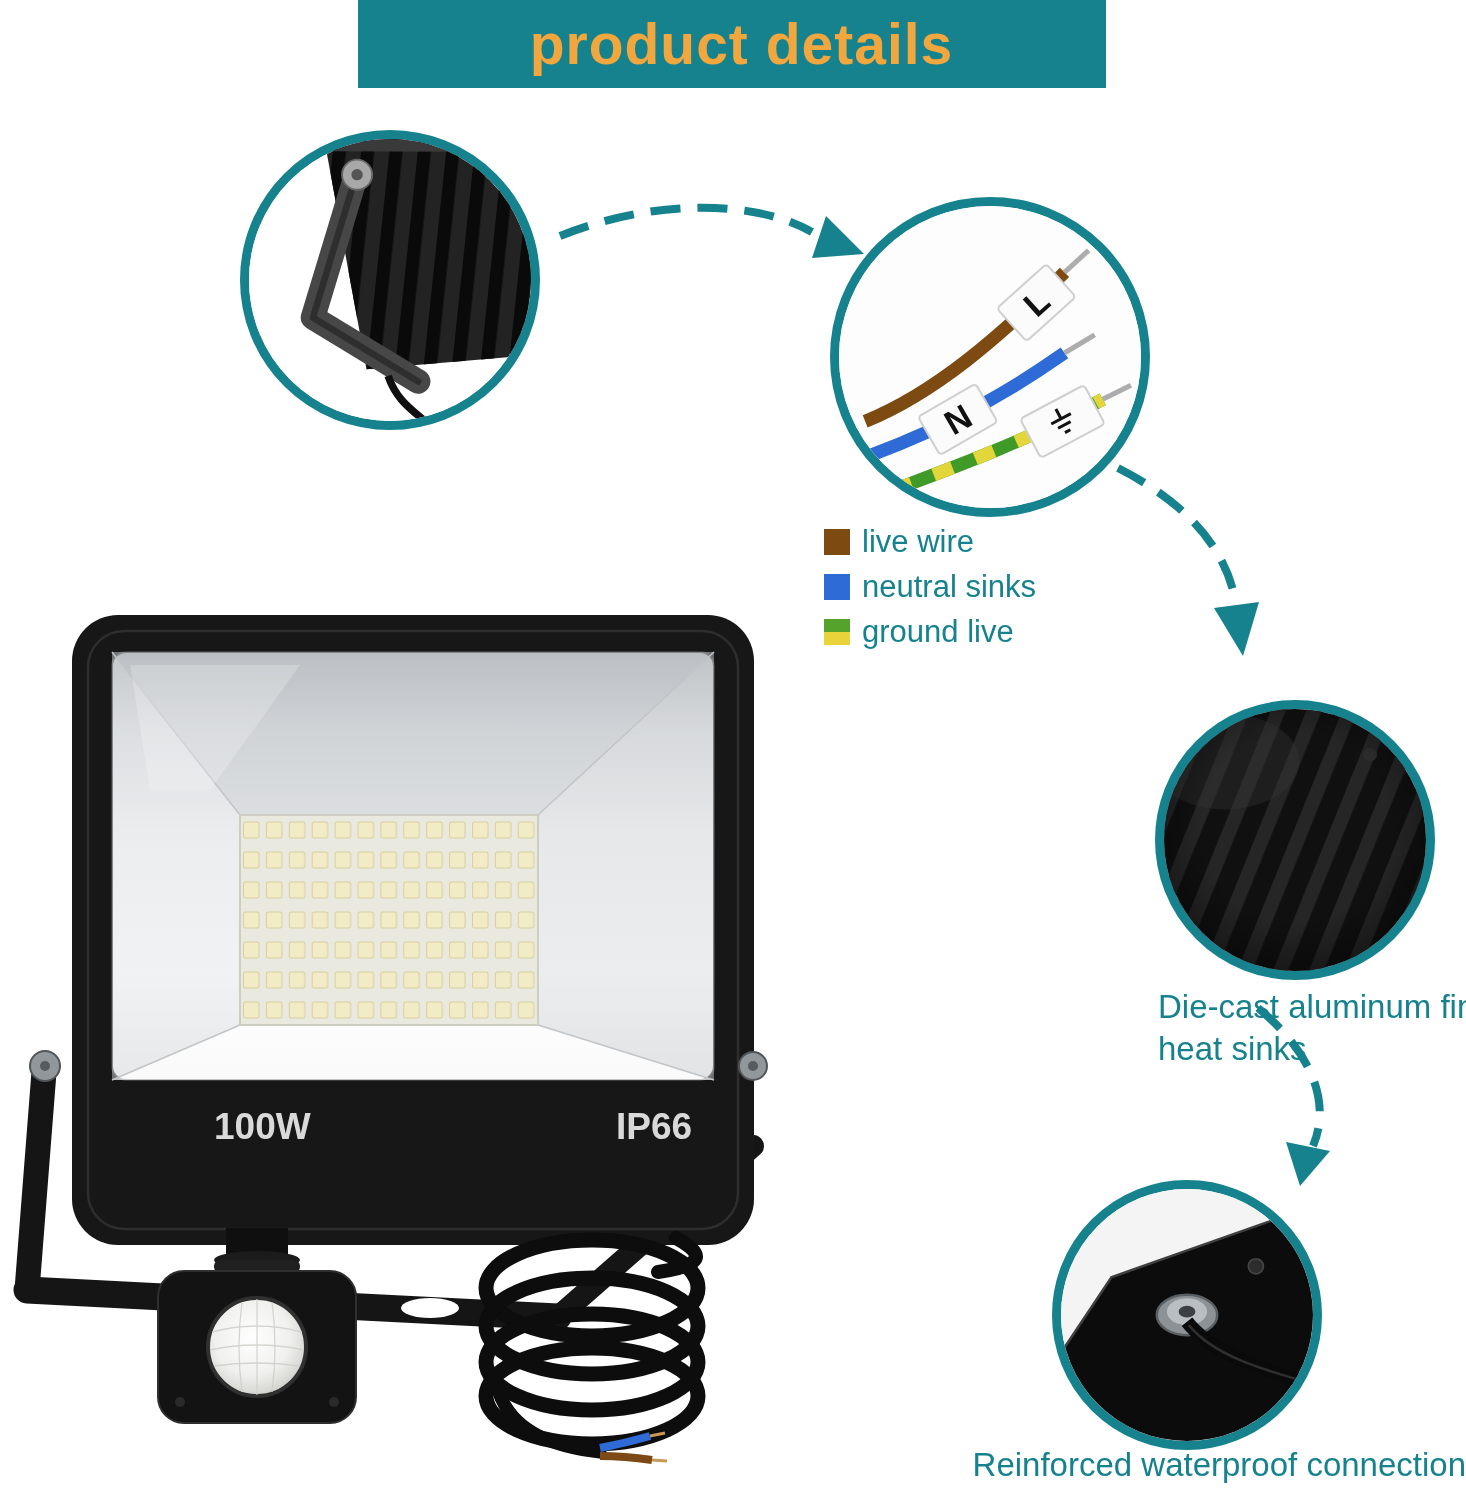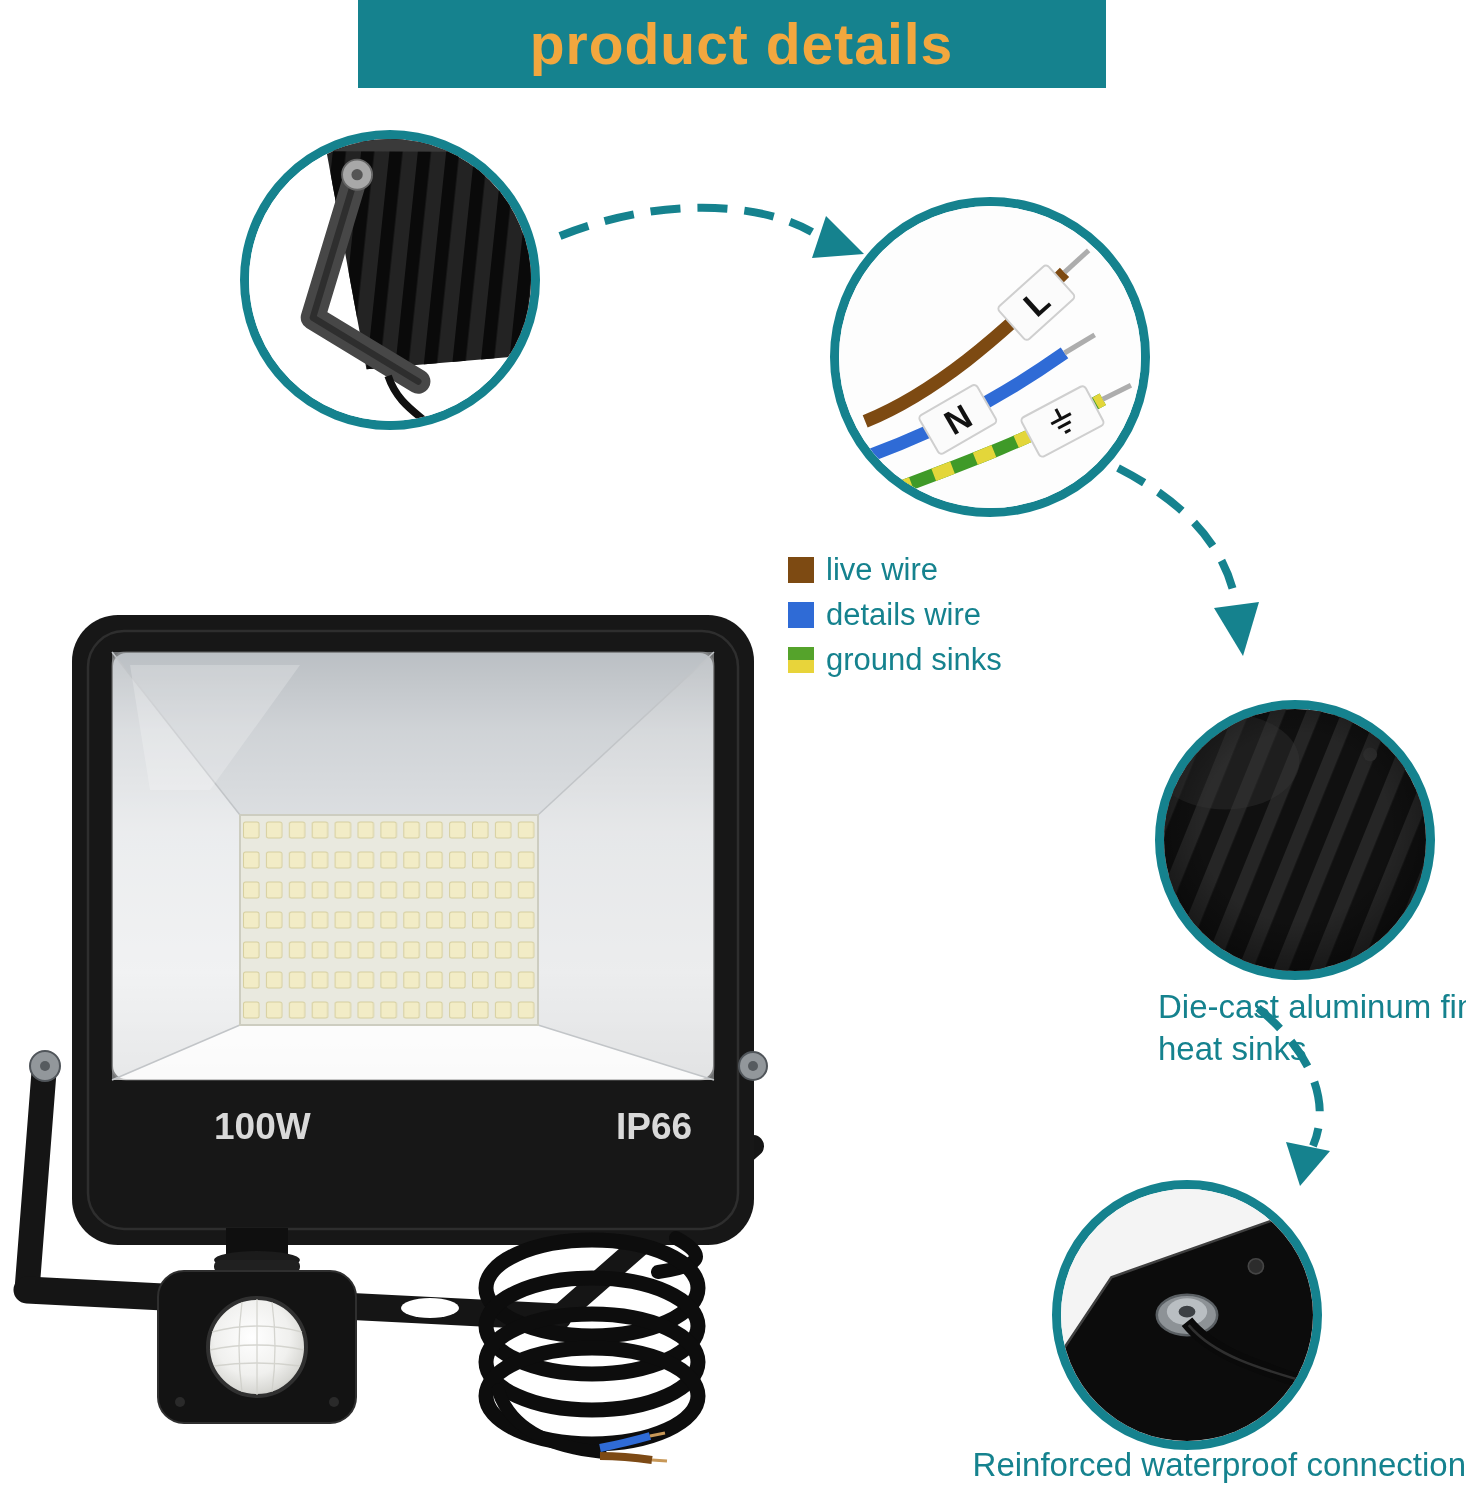--- a/index.html
+++ b/index.html
@@ -18,21 +18,21 @@
   .c2 { left:830px; top:197px; width:320px; height:320px; }
   .c3 { left:1155px; top:700px; width:280px; height:280px; }
   .c4 { left:1052px; top:1180px; width:270px; height:270px; }
   .circle-img { display:block; width:100%; height:100%; }
 
   .caption { position:absolute; color:#15828e; font-size:33px; line-height:42px; }
   .cap-bracket    { left:210px;  top:438px;  width:360px; text-align:center; }
   .cap-heatsink   { left:1158px; top:986px;  width:330px; text-align:left; }
   .cap-waterproof { left:840px;  top:1444px; width:626px; text-align:right; }
 
-  .legend { position:absolute; left:788px; top:524px;margin-top:28px; }
+  .legend { position:absolute; left:824px; top:524px; }
   .legend-row { display:flex; align-items:center; gap:12px; margin-bottom:9px; }
   .swatch { width:26px; height:26px; position:relative; flex:0 0 26px; background:#999; }
   .swatch .half { position:absolute; left:0; width:100%; height:50%; }
   .swatch .half.top { top:0; } .swatch .half.bottom { bottom:0; }
   .legend-label { color:#15828e; font-size:31px; line-height:36px; }
 
   .product { position:absolute; left:0; top:590px; }
 </style>
 </head>
 <body>
@@ -121,28 +121,28 @@
     </svg>
   </div>
 
   <div class="legend">
     <div class="legend-row">
       <span class="swatch" style="background-color: rgb(125, 74, 18);"></span>
       <span class="legend-label">live wire</span>
     </div>
     <div class="legend-row">
       <span class="swatch" style="background-color: rgb(47, 107, 214);"></span>
-      <span class="legend-label">details wire</span>
+      <span class="legend-label">neutral sinks</span>
     </div>
     <div class="legend-row">
       <span class="swatch">
         <span class="half top" style="background-color: rgb(85, 163, 43);"></span>
         <span class="half bottom" style="background-color: rgb(232, 212, 58);"></span>
       </span>
-      <span class="legend-label">ground sinks</span>
+      <span class="legend-label">ground live</span>
     </div>
   </div>
 
   <div class="callout-circle c3">
     <svg class="circle-img" viewBox="0 0 300 300" preserveAspectRatio="xMidYMid slice">
       <defs>
         <pattern id="finstripe2" width="38" height="38" patternUnits="userSpaceOnUse" patternTransform="rotate(22)">
           <rect width="16" height="38" fill="#262626"></rect>
         </pattern>
         <radialGradient id="vignette" cx="50%" cy="45%" r="65%">

